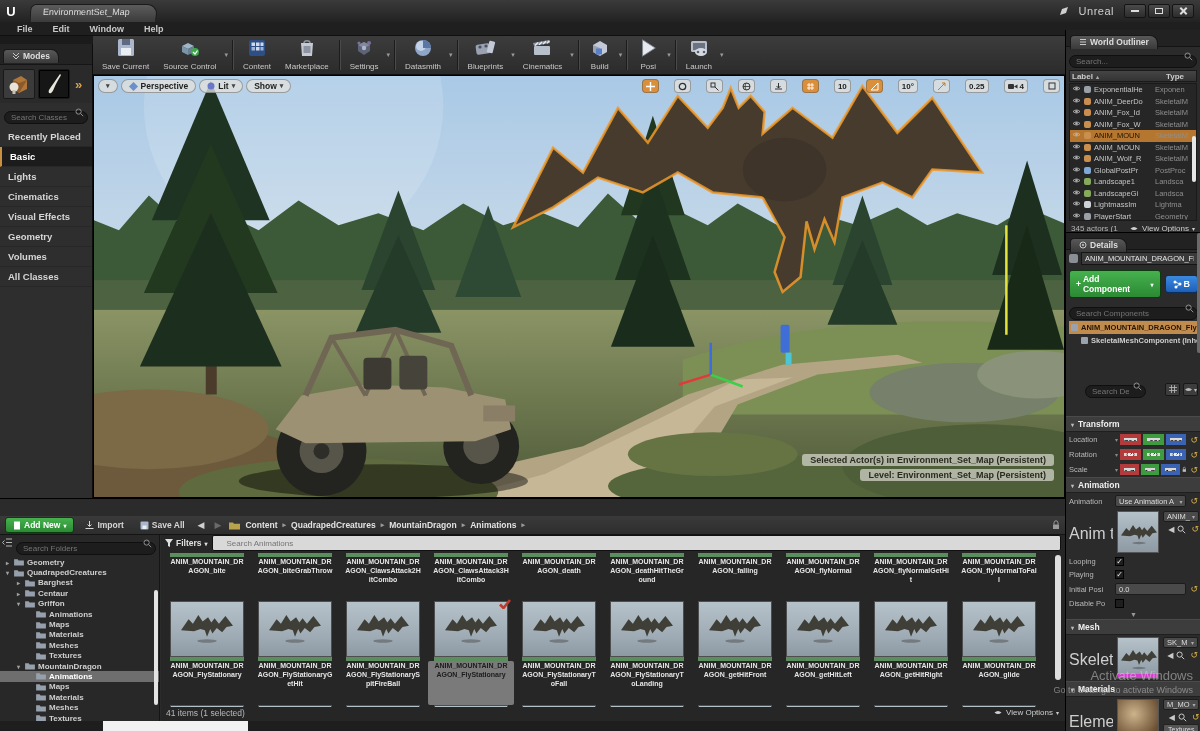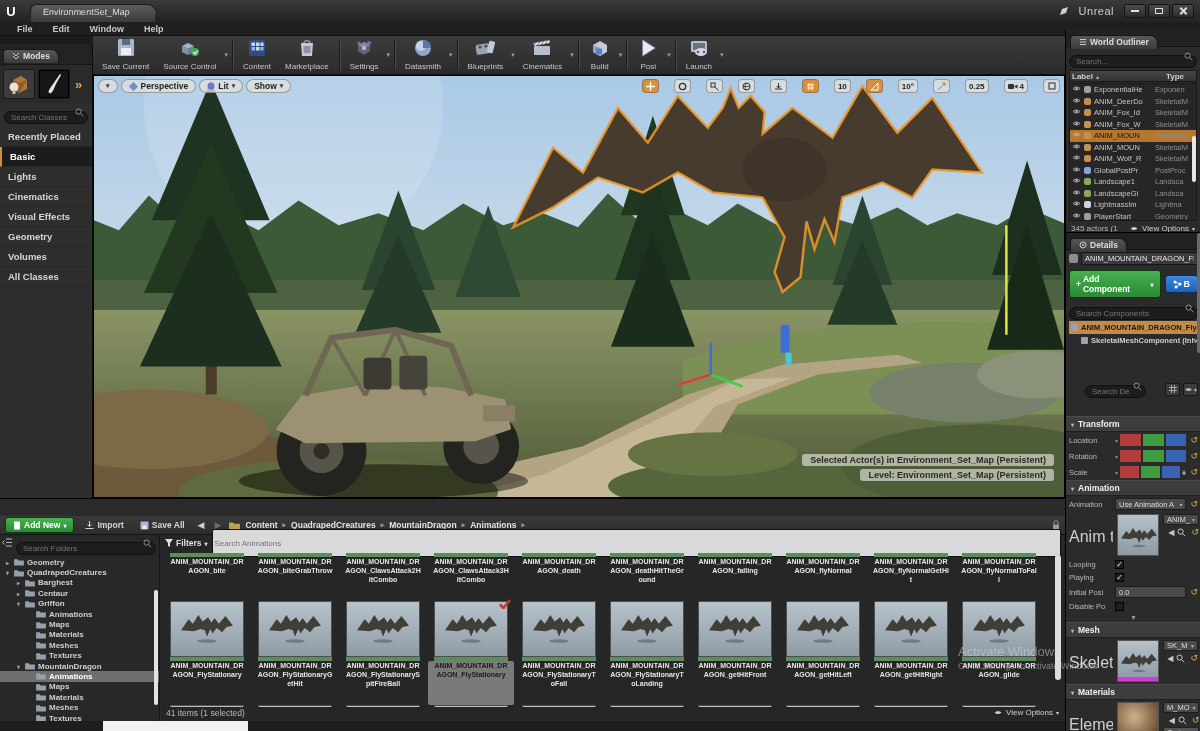--- a/index.html
+++ b/index.html
@@ -106,21 +106,21 @@
   .comp-space { height:14px; }
   .det-search-row { display:flex; align-items:center; gap:3px; padding:2px 3px; }
   .det-search-row .search-wrap { flex:1; margin:16px; }
   .sq-btn { width:15px; height:13px; background:#3d3d3d; border:1px solid #181818; border-radius:2px; display:flex; align-items:center; justify-content:center; font-size:6px; color:#bbb; gap:1px; }
   .sec-h { display:flex; align-items:center; gap:4px; background:#3d3d3d; border-top:1px solid #4a4a4a; border-bottom:1px solid #1f1f1f;
            font-size:8.5px; font-weight:bold; color:#f0f0f0; padding:2px 5px; }
   .sec-h .tri { font-size:6px; color:#bbb; }
   .prop-row { display:flex; align-items:center; font-size:7.5px; color:#b9b9b9; padding:2px 3px; gap:2px; }
   .plabel { width:44px; white-space:nowrap; overflow:hidden; flex:none; }
   .c2 { font-size:6px; color:#888; }
-  .vec { width:24px; height:11px; background:#d9d9d9; color:#161616; font-size:7.5px; font-weight:bold; text-align:left; line-height:10px; border:6px solid #0369a1; overflow:hidden; }
+  .vec { width:24px; height:11px; background:#d9d9d9; color:#161616; font-size:7.5px; font-weight:bold; text-align:left; line-height:10px; border:4px solid #0369a1; overflow:hidden; }
   .vx { border-color:#b33b3b; } .vy { border-color:#3f9b3f; } .vz { border-color:#3b63b3; }
   .vec.dial { display:flex; align-items:center; justify-content:center; }
   .reset { color:#d9b24a; font-size:9px; margin-left:2px; }
   .dropfield { flex:1; display:flex; align-items:center; justify-content:space-between; background:#4a4a4a; border:1px solid #1c1c1c;
                border-radius:2px; color:#ddd; font-size:7.5px; height:12px; padding:0 3px; overflow:hidden; white-space:nowrap; }
   .dropfield .c { font-size:6px; color:#aaa; margin-left:2px; }
   .thumb-row { display:flex; padding:2px 3px; gap:4px; align-items:flex-start; }
   .asset-thumb { width:42px; height:42px; flex:none; background:linear-gradient(#b6c2ca,#98a4ae 72%,#8e9aa3); border:1px solid #555; position:relative; }
   .asset-thumb .strip { position:absolute; left:0; bottom:0; width:100%; height:4px; }
   .thumb-side { flex:1; display:flex; flex-direction:column; gap:2px; align-items:stretch; }
@@ -146,39 +146,39 @@
   .src-toggle { position:absolute; left:2px; top:3px; color:#b5b5b5; font-size:9px; }
   .tree { font-size:8px; color:#cfcfcf; }
   .tree-row { display:flex; align-items:center; gap:3px; height:10.4px; white-space:nowrap; overflow:hidden; font-weight:bold; }
   .tree-row .arr { width:7px; font-size:6px; color:#a0a0a0; flex:none; text-align:center; }
   .tree-row.selected { background:#6e6e6e; color:#fff; }
   .tree-scroll { position:absolute; right:1px; top:55px; width:4px; height:115px; background:#e3e3e3; border-radius:2px; }
   .cb-right { position:absolute; left:161px; top:36px; right:0; bottom:10px; background:#262626; }
   .filter-row { display:flex; align-items:center; gap:4px; padding:2px 4px; height:16px; }
   .filters-btn { display:flex; align-items:center; gap:3px; color:#e0e0e0; font-size:8.5px; font-weight:bold; }
   .filters-btn .c { font-size:6px; }
-  .big-search { flex:1; height:28px; background:#d9d9d9; border:1px solid #111; border-radius:2px; color:#666; font-size:8px; padding:0 2px; font-family:"Liberation Sans",sans-serif; }
+  .big-search { flex:1; height:16px; background:#d9d9d9; border:1px solid #111; border-radius:2px; color:#666; font-size:8px; padding:0 14px; font-family:"Liberation Sans",sans-serif; }
   .asset-grid { position:absolute; left:3px; right:14px; top:18px; bottom:14px; overflow:hidden; }
   .asset-row { display:flex; gap:2px; }
   .tile { width:86px; flex:none; }
   .tile .astrip { height:4px; margin:0 6px; }
   .tile-label { font-size:7px; font-weight:bold; color:#e6e6e6; text-align:center; line-height:1.25;
                 height:44px; overflow:hidden; word-break:break-all; padding:1px 5px 0; }
   .tile.selected .tile-label { background:#7a7a7a; color:#1c1c1c; border-radius:2px; }
   .tile-thumb { height:56px; margin:0 6px; background:linear-gradient(#b6c2ca,#9fabb4 65%,#8e9aa3); border:1px solid #4e4e4e; position:relative; }
   .tile-thumb.sliver { height:18px; }
   .tile-thumb svg { position:absolute; left:50%; top:48%; transform:translate(-50%,-50%); }
   .dirty-check { position:absolute; right:2px; top:2px; }
   .grid-scroll { position:absolute; right:4px; top:20px; width:6px; height:125px; background:#dedede; border-radius:3px; }
   .cb-status { position:absolute; left:166px; right:6px; bottom:12px; display:flex; align-items:center; font-size:8.5px; color:#b9b9b9; height:13px; }
   .cb-status .vo { margin-left:auto; }
   .bottom-strip { position:absolute; left:0; bottom:0; width:1065px; height:10px; background:#1e1e1e; }
   .taskbar-frag { position:absolute; left:103px; bottom:0; width:145px; height:10px; background:#f2f2f2; }
 
-  .watermark { position:absolute; left:958px; top:644px; width:235px; color:rgba(215,215,215,.5); z-index:40; pointer-events:none; }
+  .watermark { position:absolute; left:958px; top:668px; width:235px; color:rgba(215,215,215,.5); z-index:40; pointer-events:none;text-align:right; }
   .watermark .l1 { font-size:13px; }
   .watermark .l2 { font-size:9px; margin-top:2px; }
 
   .mag line, .mag circle { stroke:#8f8f8f; }
 </style>
 </head>
 <body>
 
 <div class="app">
 

